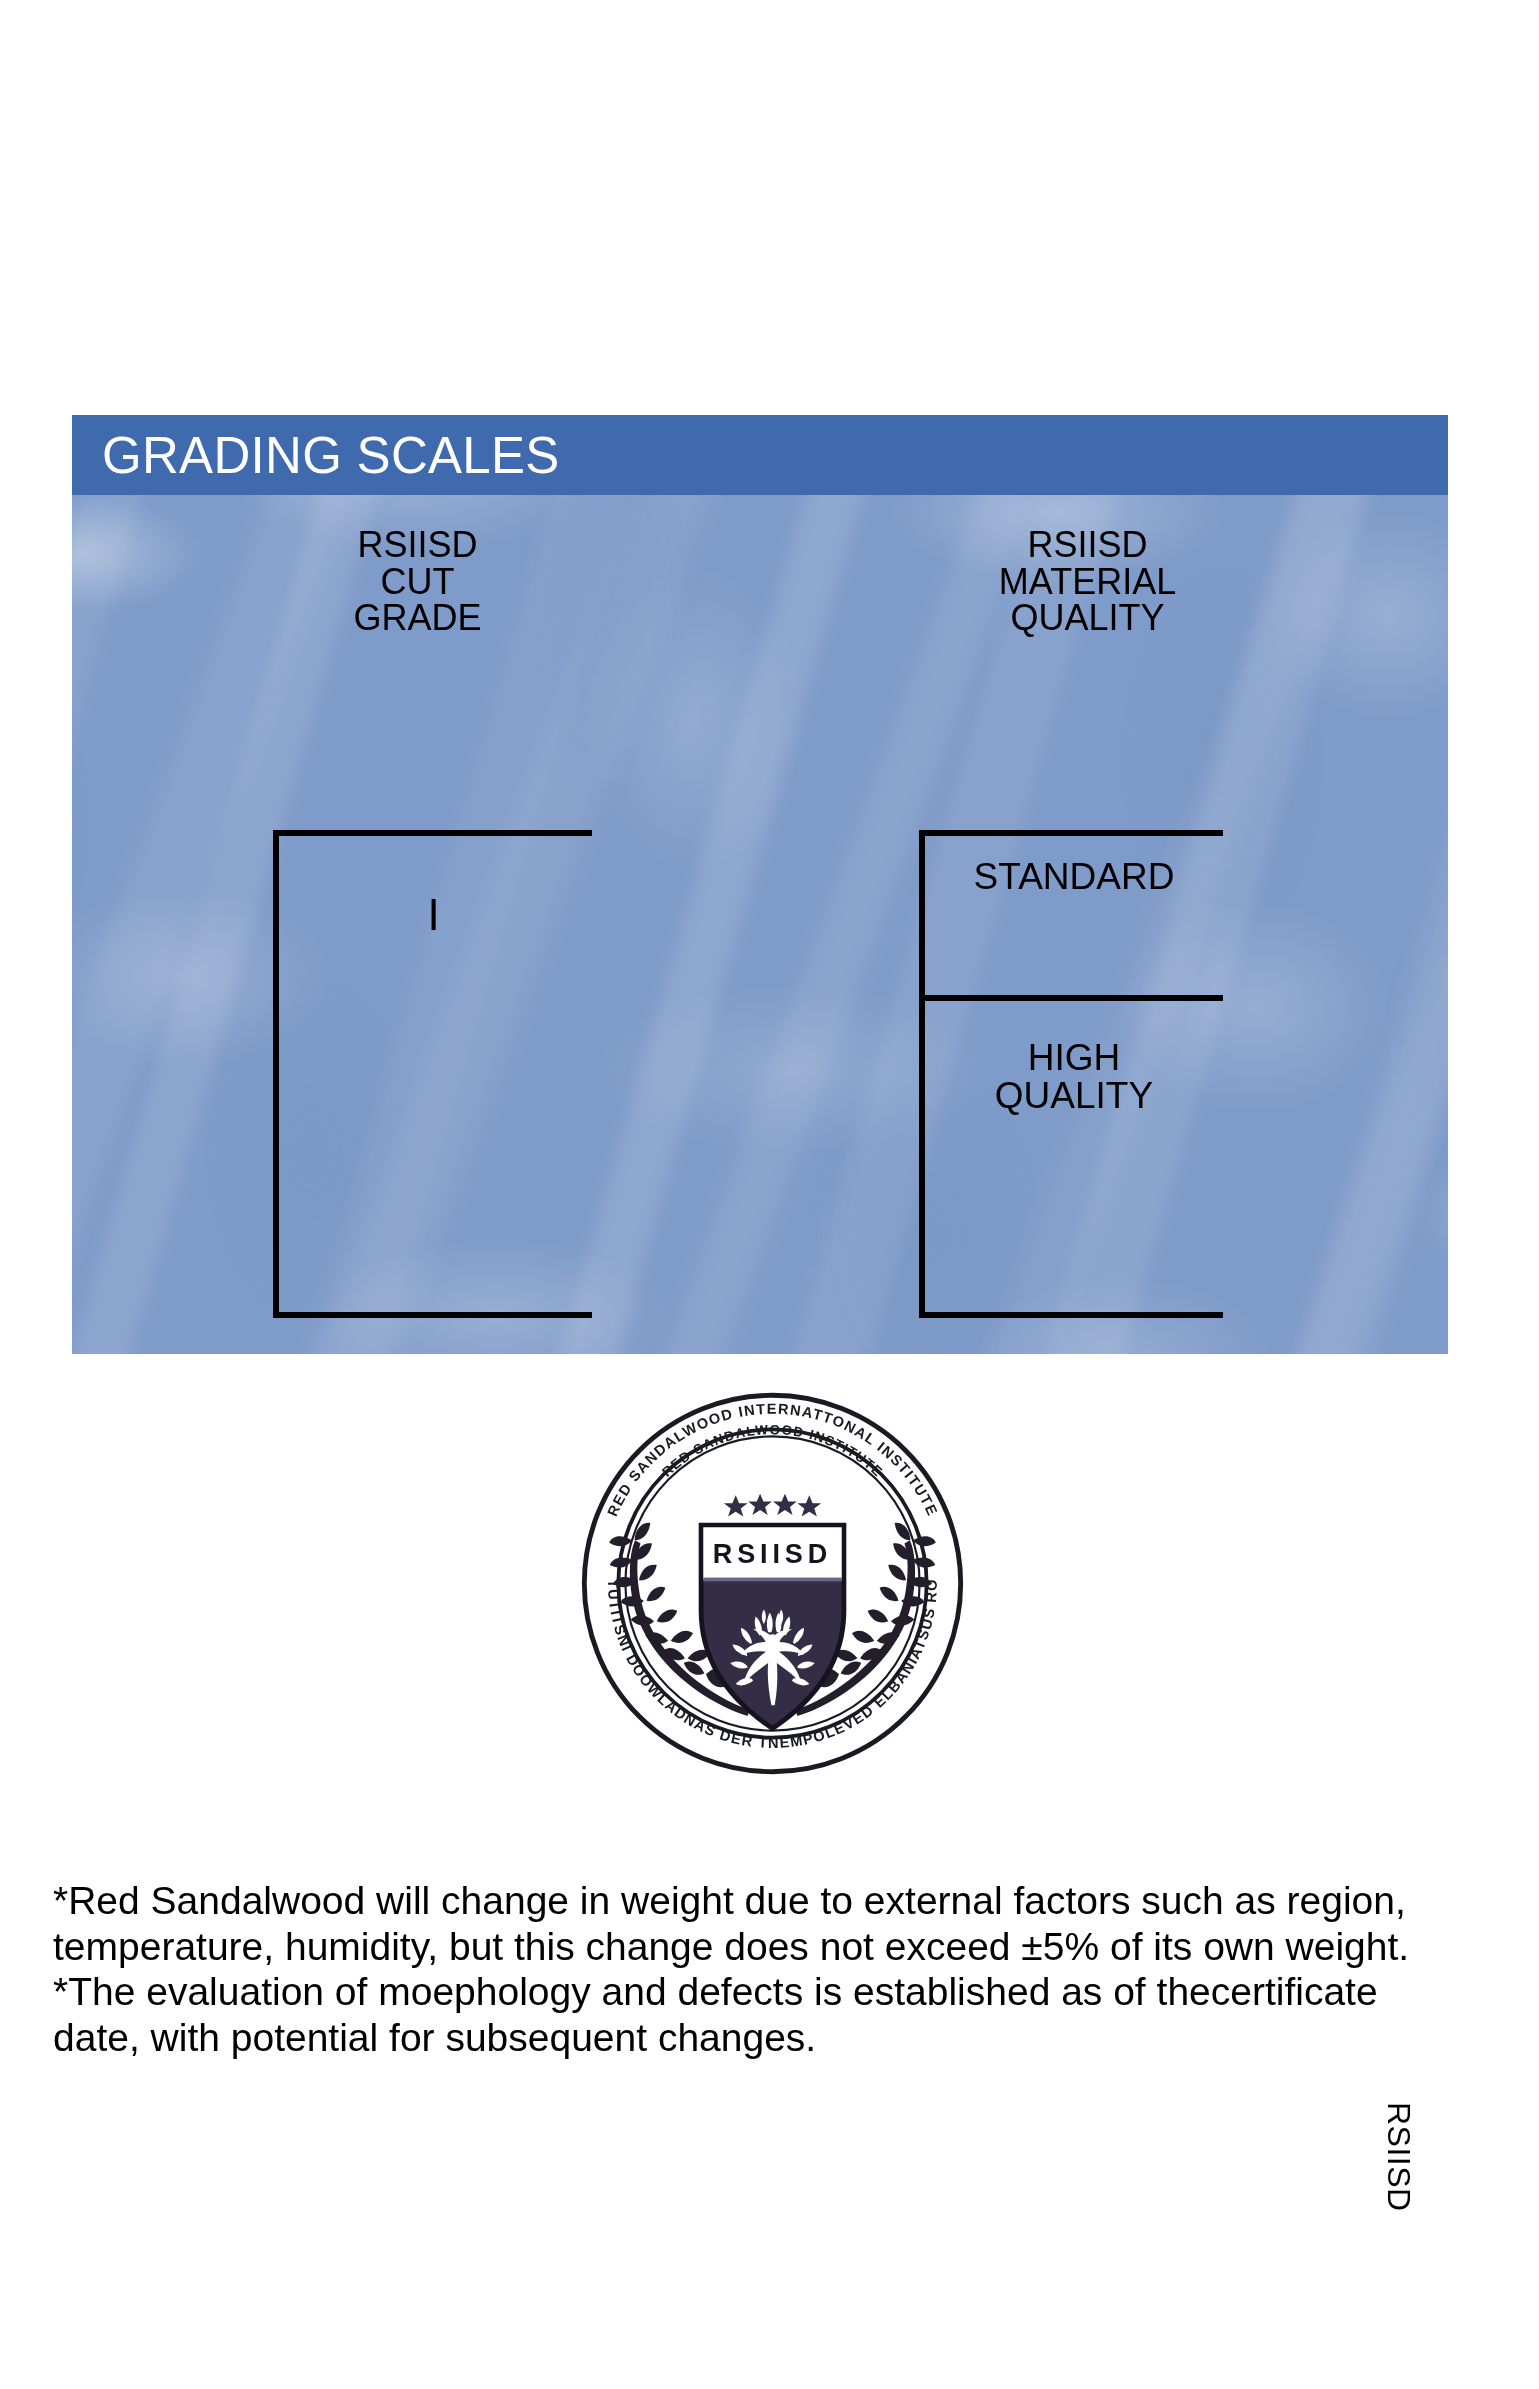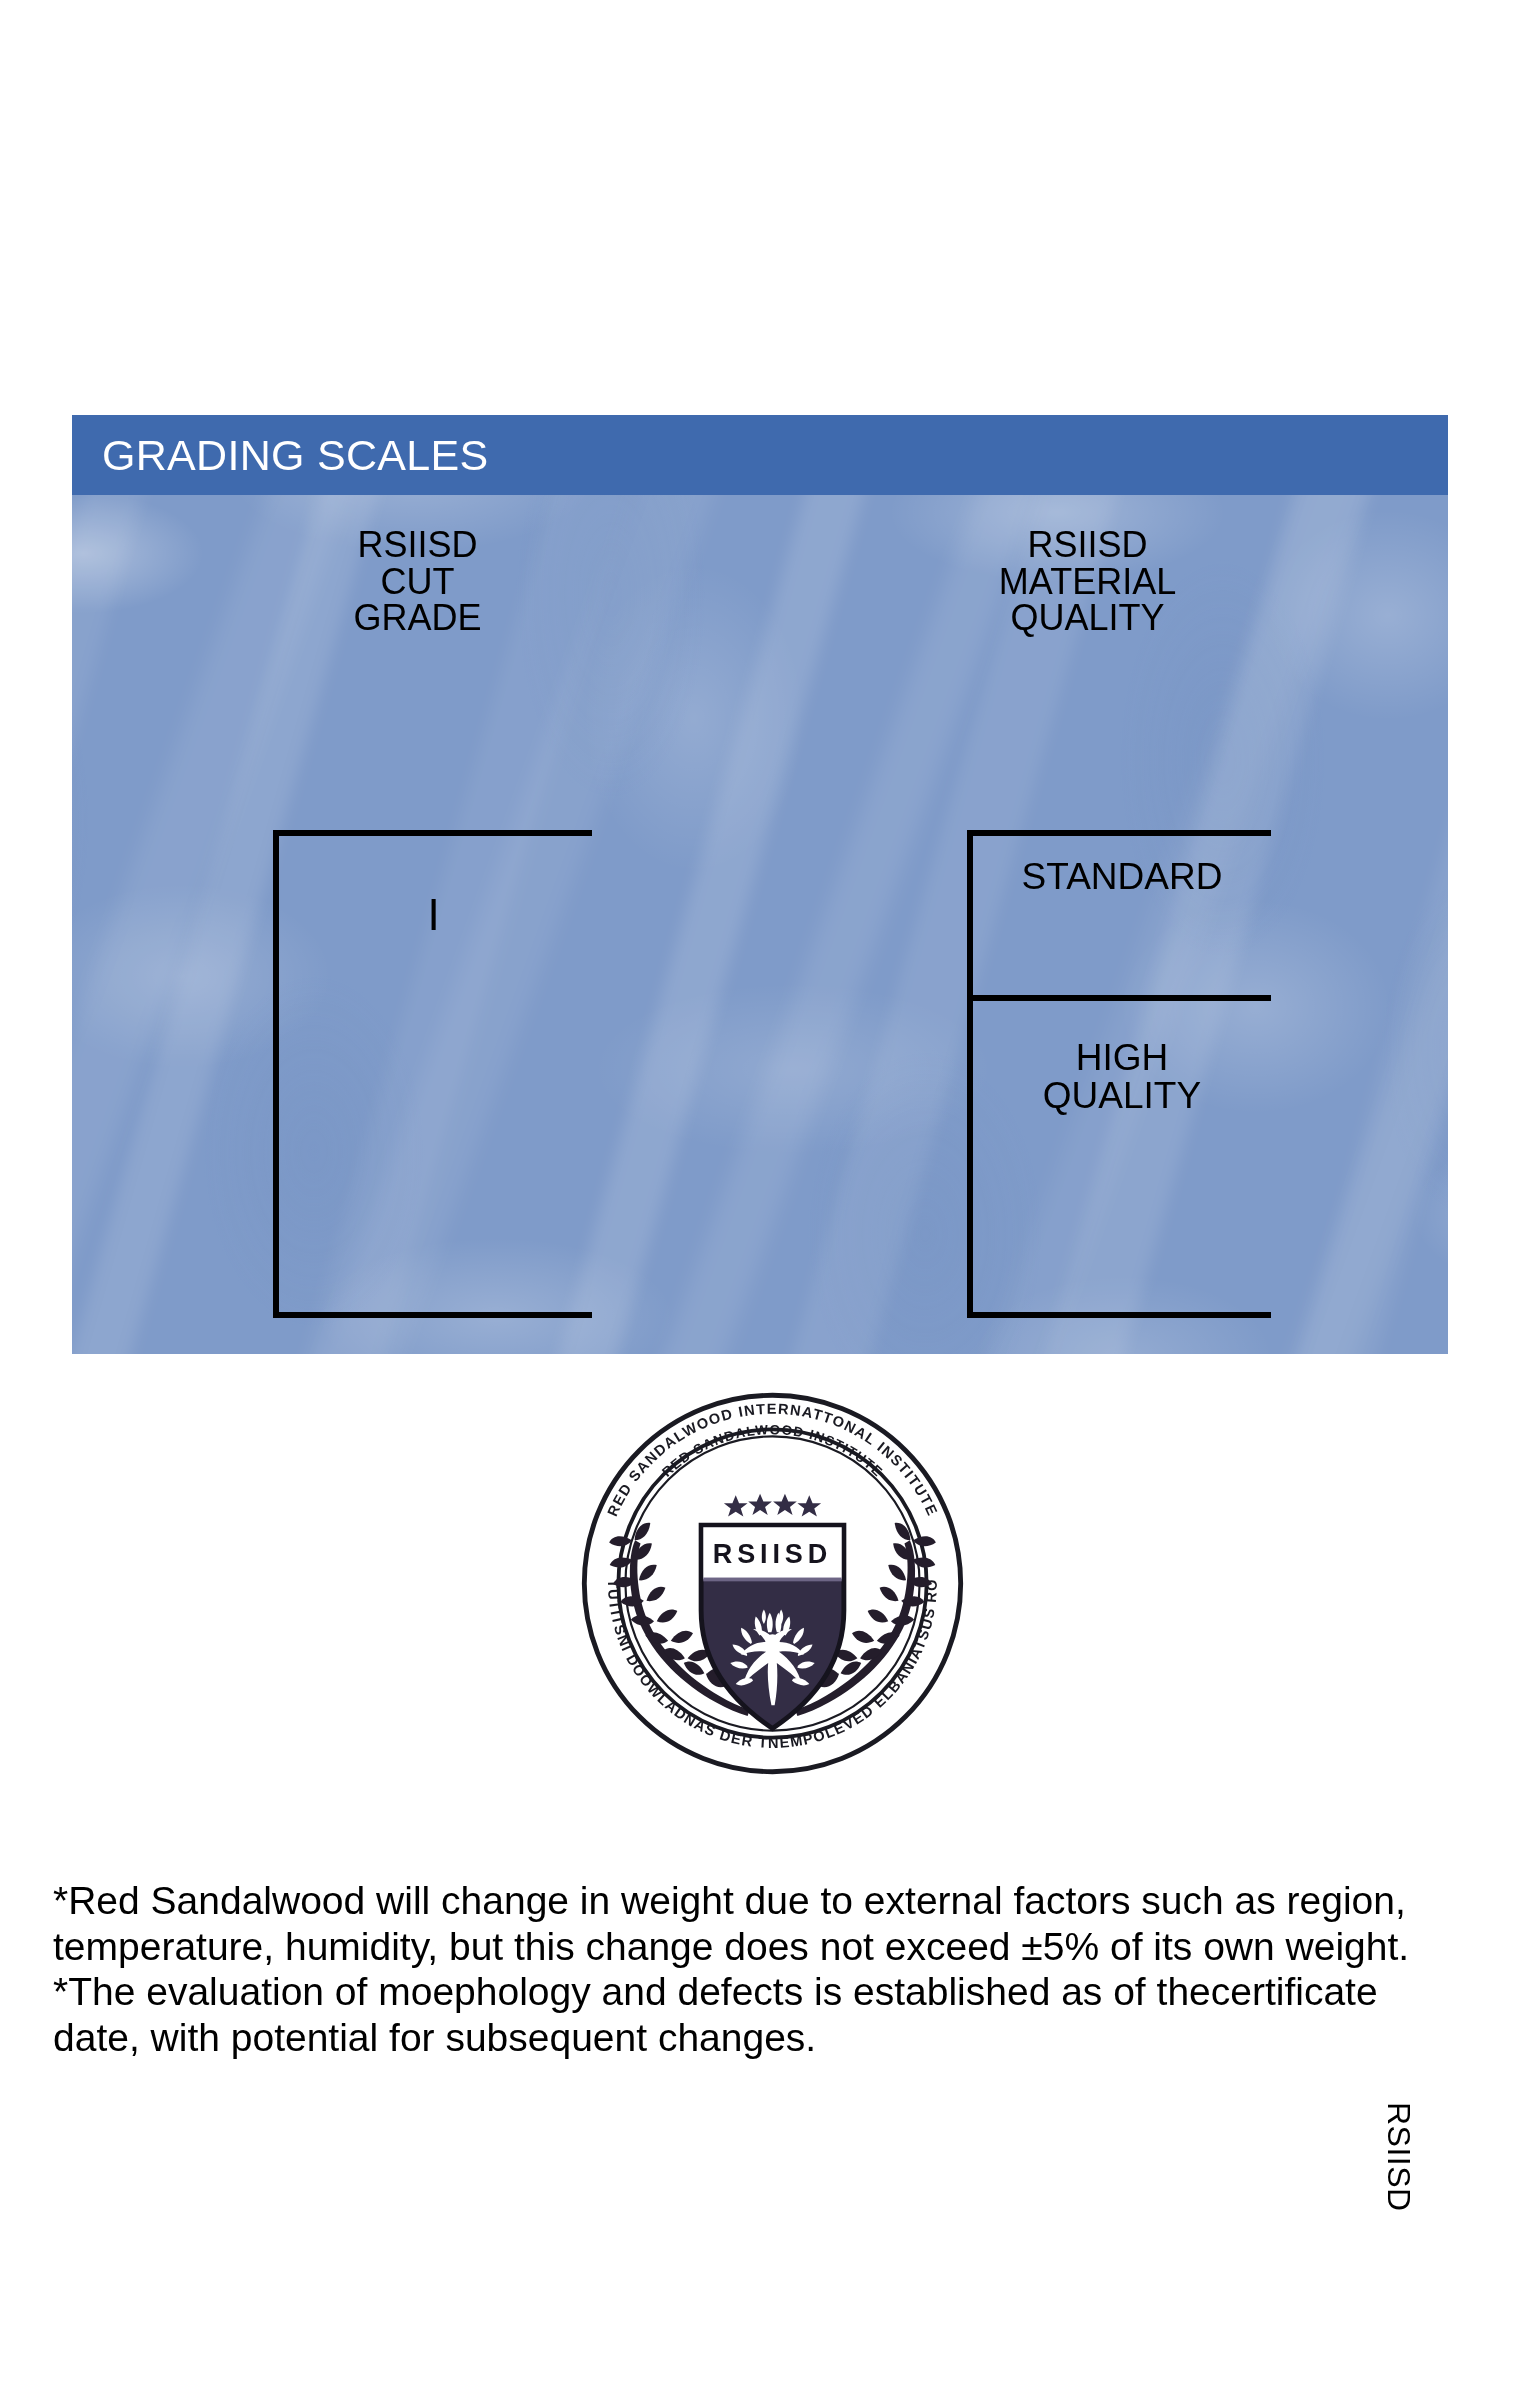--- a/index.html
+++ b/index.html
@@ -33,21 +33,21 @@
     height: 80px;
     background: #3F6AAE;
     z-index: 5;
   }
   #panel-header-title {
     position: absolute;
     left: 30px;
     top: 50%;
     transform: translateY(-50%);
     color: #ffffff;
-    font-size: 43px;
+    font-size: 51px;
     letter-spacing: 0.3px;
     font-weight: 400;
     white-space: nowrap;
     font-family: "Liberation Sans", sans-serif;
   }
 
   #panel-body {
     position: absolute;
     left: 0;
     top: 80px;
@@ -127,21 +127,21 @@
   
   .scale {
     position: absolute;
     z-index: 3;
     border-left: 6px solid #000;
     border-top: 6px solid #000;
     border-bottom: 6px solid #000;
     box-sizing: border-box;
   }
   #cut-grade-scale  { left: 201px;  top: 335px; width: 319px;  height: 488px; }
-  #material-scale   { left: 847px; top: 335px; width: 304px;  height: 488px; margin-left: 48px; }
+  #material-scale   { left: 847px; top: 335px; width: 304px;  height: 488px; }
 
   .scale-row {
     position: relative;
     box-sizing: border-box;
     height: 33.3333%;
     display: flex;
     align-items: center;
     justify-content: center;
     color: #000;
     text-align: center;

